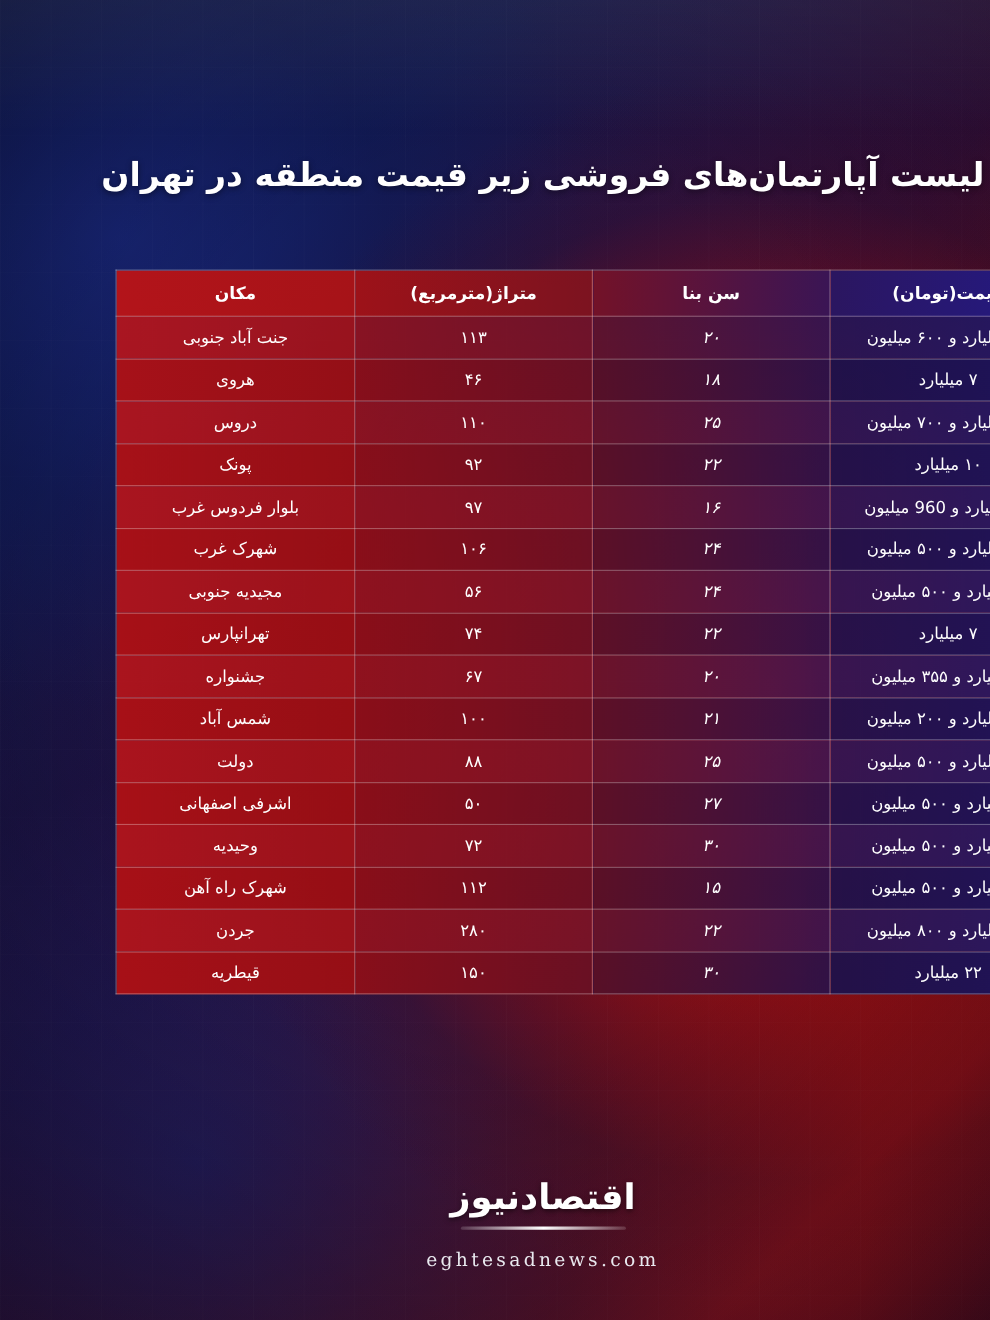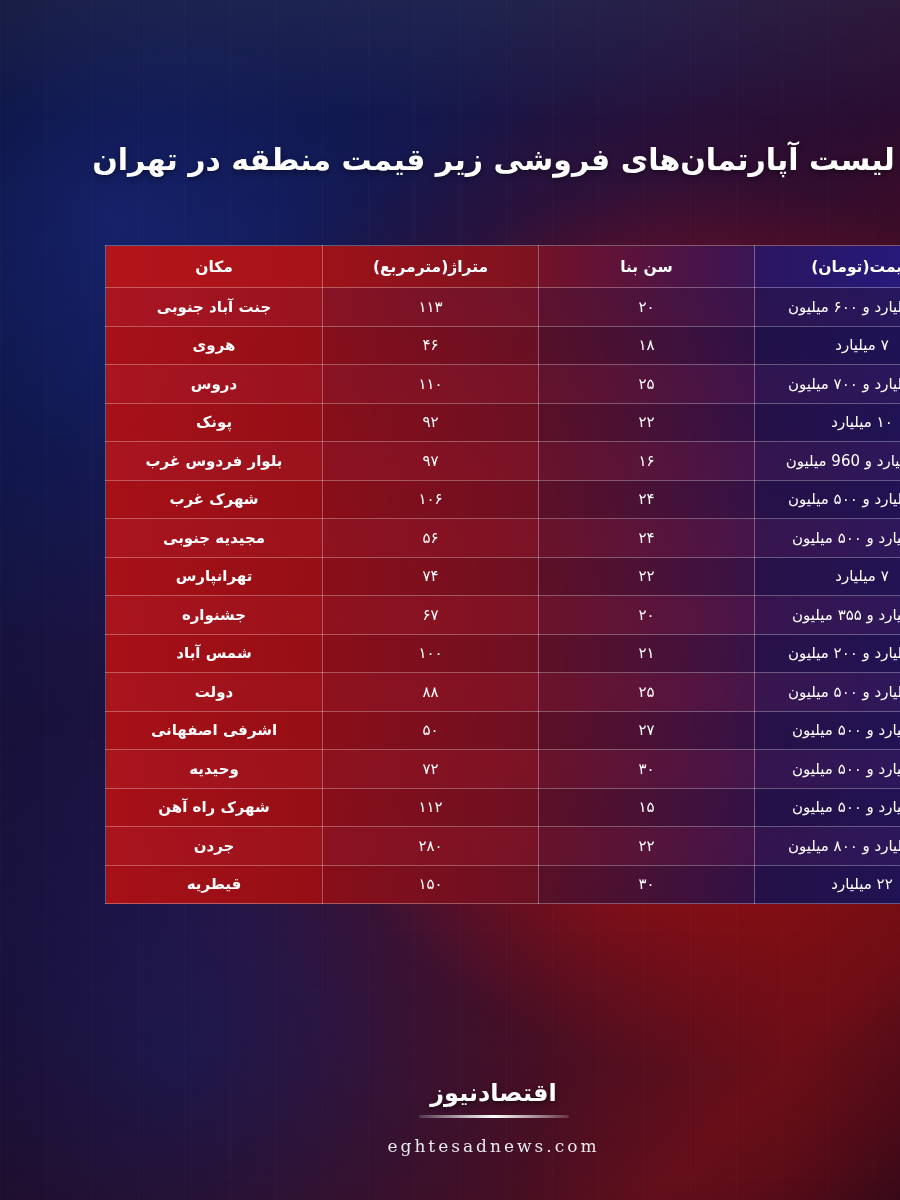--- a/index.html
+++ b/index.html
@@ -75,40 +75,40 @@
   col.c-area  { width:216px; }
   col.c-place { width:217px; }
 
   
   th.h-price { background:linear-gradient(90deg, #2b1660 0%, #231a86 100%);margin-left:36px; }
   th.h-age   { background:linear-gradient(90deg, #731228 0%, #3a1555 100%); }
   th.h-area  { background:linear-gradient(90deg, #9d1219 0%, #7c1320 100%); }
   th.h-place { background:linear-gradient(90deg, #b3141a 0%, #a61318 100%); }
 
   td { font-weight:normal; }
-  td.place { font-weight:bold; }
+  td.place { font-weight:normal; }
 
   
   td.price { background:linear-gradient(90deg, rgba(28,22,92,0.80) 0%, rgba(30,26,110,0.86) 100%); }
-  td.age   { background:linear-gradient(90deg, rgba(96,20,46,0.78) 0%, rgba(46,22,88,0.80) 100%); }
+  td.age   { background:linear-gradient(90deg, rgba(96,20,46,0.78) 0%, rgba(46,22,88,0.80) 100%);font-style:italic; }
   td.area  { background:linear-gradient(90deg, rgba(160,18,26,0.82) 0%, rgba(118,20,42,0.80) 100%); }
   td.place { background:linear-gradient(90deg, rgba(190,20,24,0.88) 0%, rgba(172,18,22,0.86) 100%); }
 
   tr.alt td.price { background:linear-gradient(90deg, rgba(22,17,78,0.88) 0%, rgba(24,20,96,0.92) 100%); }
   tr.alt td.age   { background:linear-gradient(90deg, rgba(84,16,40,0.86) 0%, rgba(38,18,76,0.88) 100%); }
   tr.alt td.area  { background:linear-gradient(90deg, rgba(146,14,22,0.90) 0%, rgba(104,16,36,0.88) 100%); }
   tr.alt td.place { background:linear-gradient(90deg, rgba(176,16,20,0.94) 0%, rgba(158,14,18,0.92) 100%); }
 
   .logo-block {
     position:absolute; left:0; right:0; bottom:44px; text-align:center;
   }
   .logo-mark {
     display:inline-block;
     color:#ffffff;
-    font-size:24px;
+    font-size:32px;
     font-weight:bold;
     letter-spacing:1px;
     padding:2px 10px;
     text-shadow:0 2px 5px rgba(0,0,0,0.5);
   }
   .logo-underline {
     width:150px; height:3px; margin:6px auto 0;
     background:linear-gradient(90deg, rgba(255,255,255,0.15), #ffffff 50%, rgba(255,255,255,0.15));
     border-radius:2px;
   }

